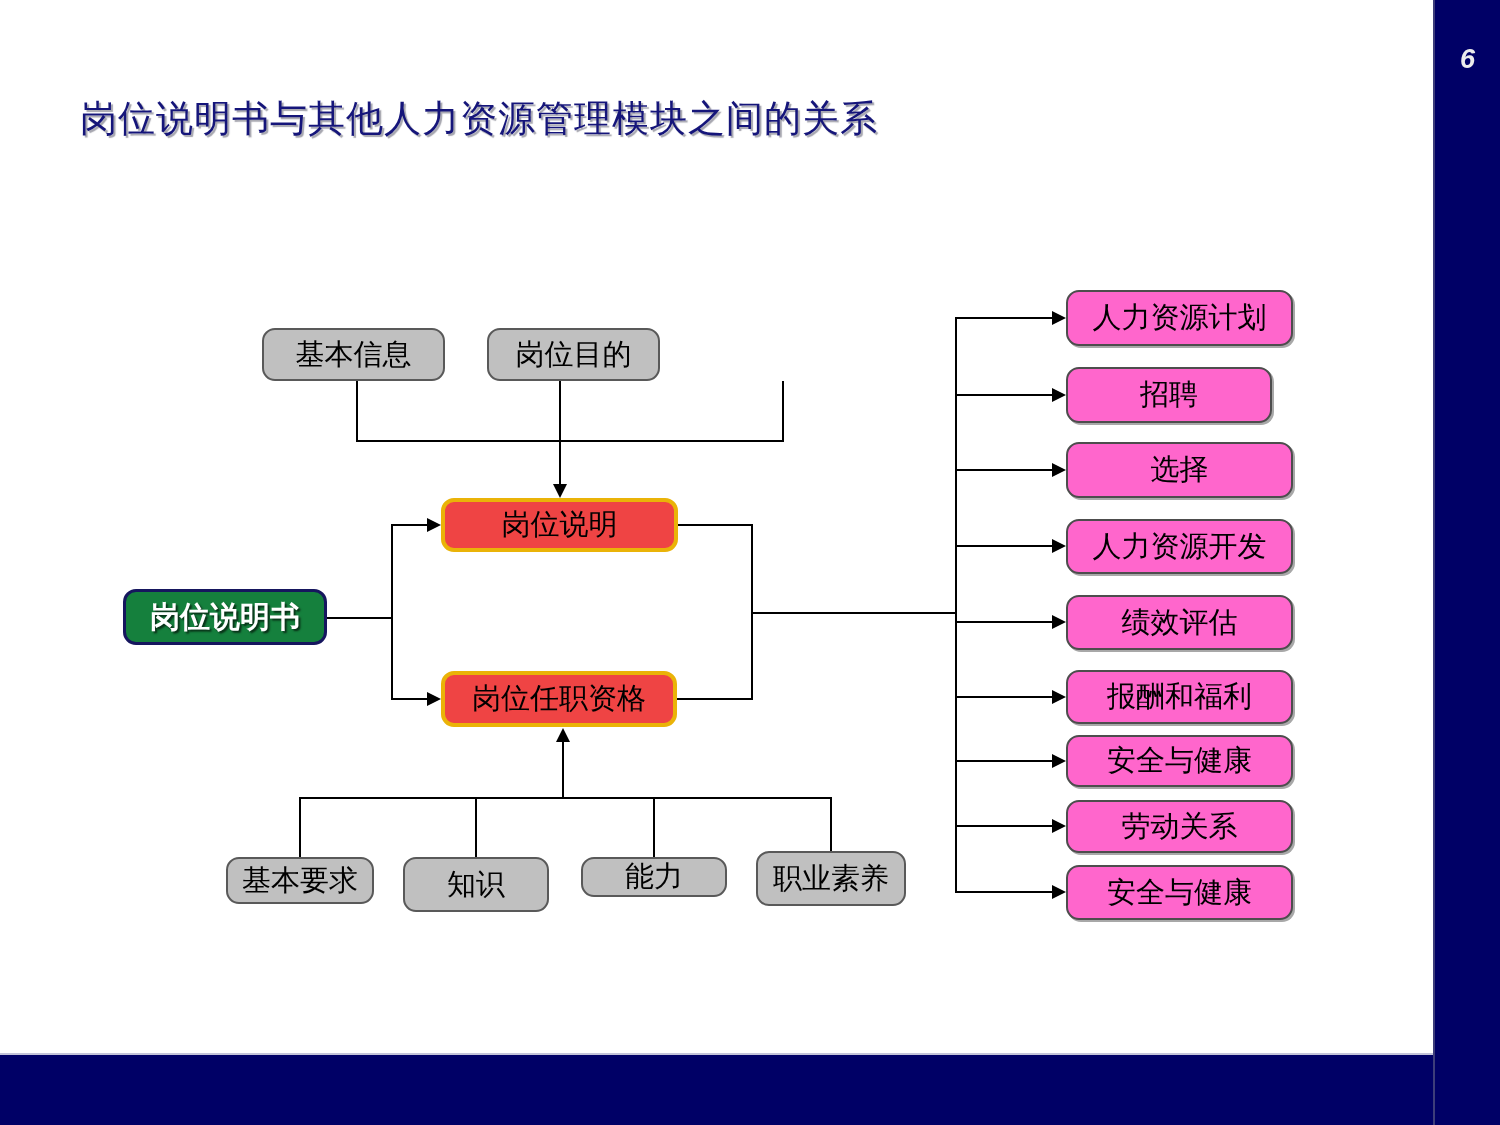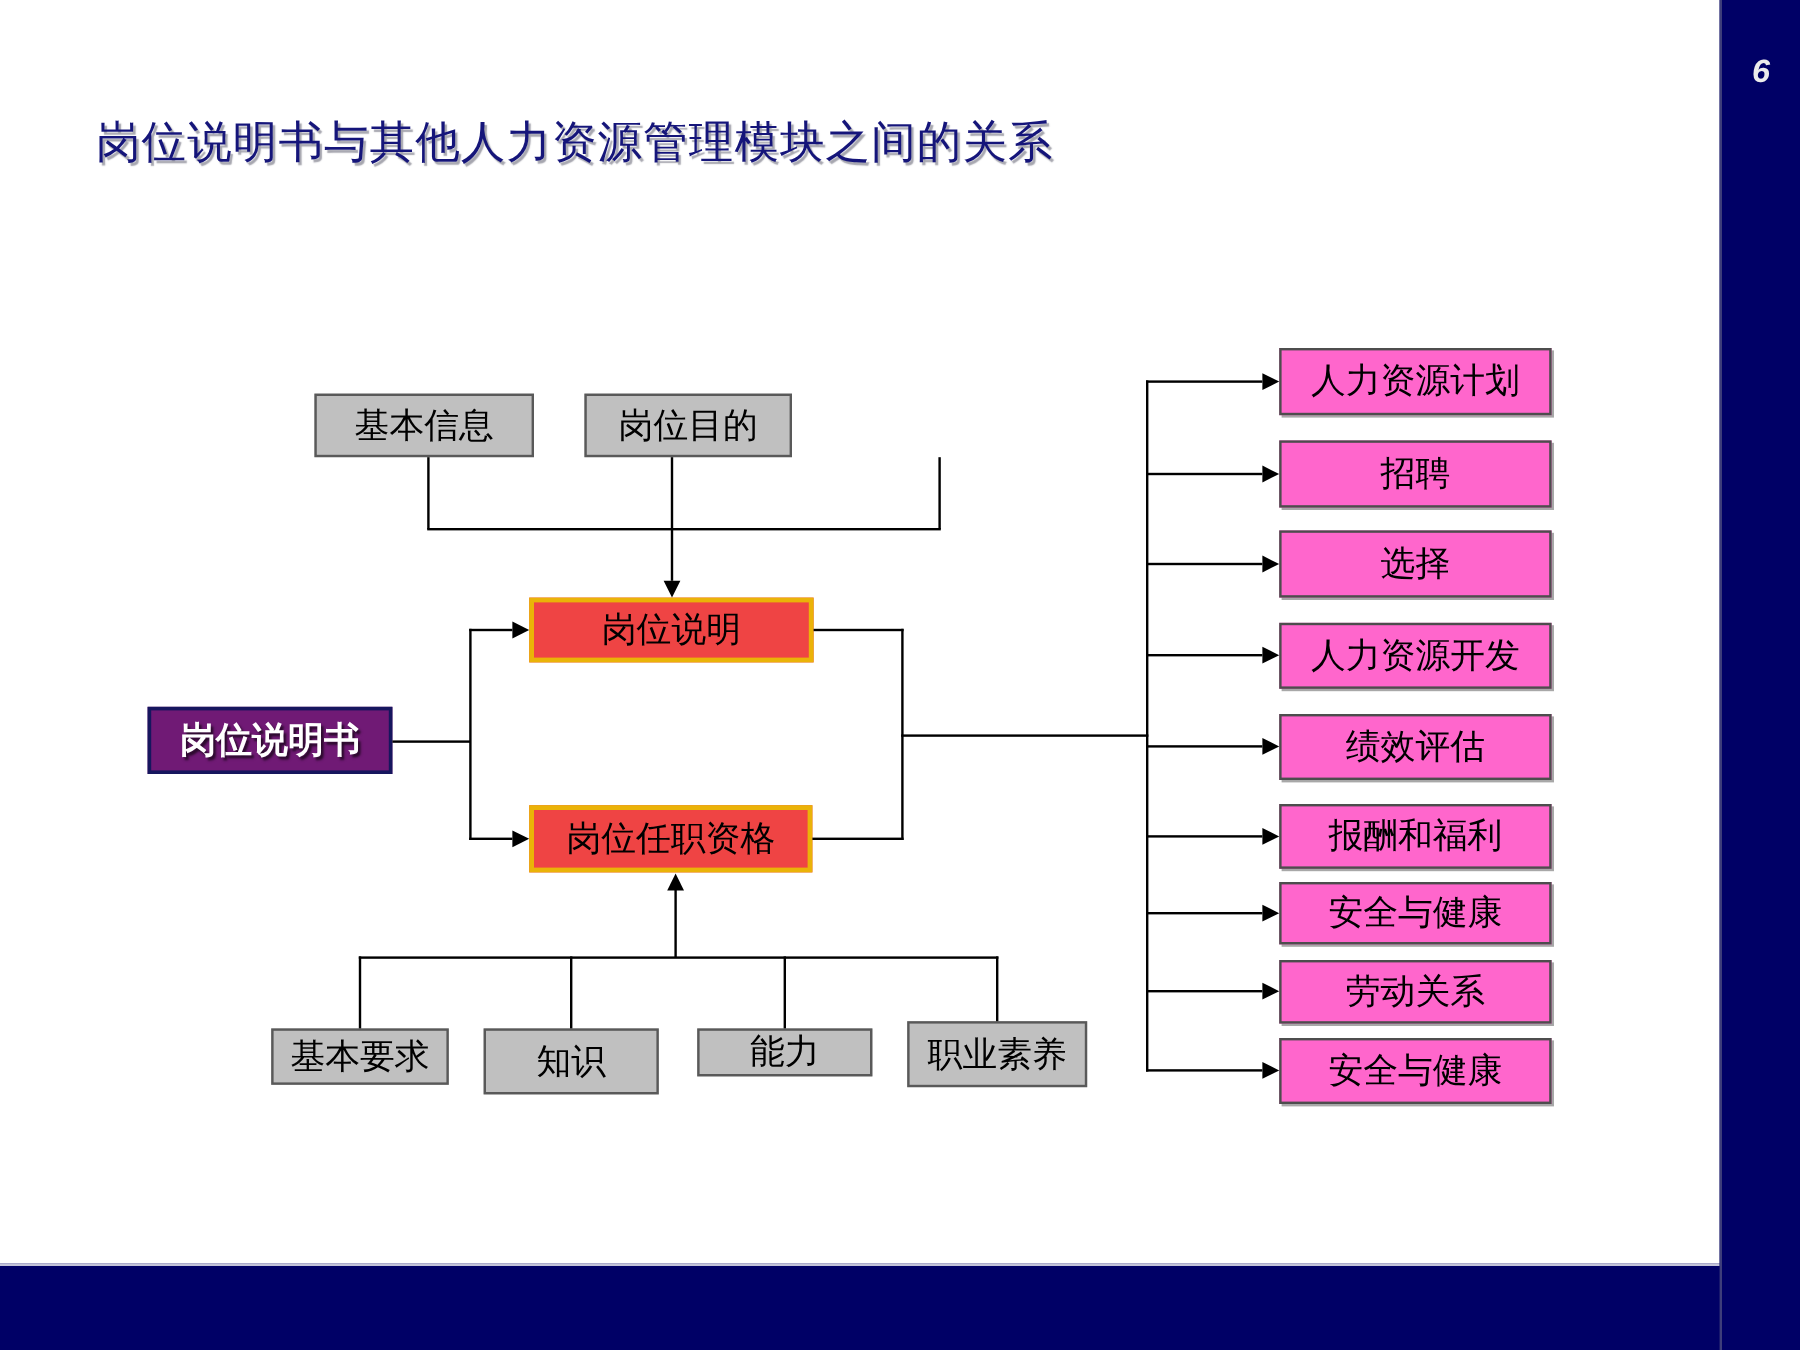--- a/index.html
+++ b/index.html
@@ -13,25 +13,25 @@
   .bottom-bar{position:absolute;left:0;top:1053px;width:1500px;height:72px;
     background:#000066;border-top:2px solid #c3c3d9;box-sizing:border-box;}
   .page-num{position:absolute;top:44px;left:0;width:100%;text-align:center;
     color:#ececec;font-size:27px;font-weight:bold;font-style:italic;}
   
   .title{position:absolute;left:80px;top:94px;margin:0;
     font-size:37px;font-weight:normal;letter-spacing:1px;color:#15157a;
     text-shadow:2px 2px 1px rgba(55,55,75,0.45);}
   
   .box{position:absolute;display:flex;align-items:center;justify-content:center;
-    box-sizing:border-box;font-size:29px;color:#000;white-space:nowrap;}
+    box-sizing:border-box;font-size:29px;color:#000;white-space:nowrap;border-radius:13px;}
   .gray{background:#c0c0c0;border:2px solid #595959;}
   .red{background:#ef4444;border:4px solid #eab308;}
   .pink{background:#ff66cc;border:2px solid #4d4d4d;box-shadow:2px 2px 0 #a8a8a8;}
-  .blue{background:#701a75;border:3px solid #16165e;color:#ffffff;font-weight:bold;
+  .blue{background:#15803d;border:3px solid #16165e;color:#ffffff;font-weight:bold;
     font-size:30px;text-shadow:2px 2px 2px rgba(0,0,0,0.65);}
   
   .l{position:absolute;background:#000;}
   .ar{position:absolute;width:0;height:0;border-top:7px solid transparent;
     border-bottom:7px solid transparent;border-left:14px solid #000;}
   .ad{position:absolute;width:0;height:0;border-left:7px solid transparent;
     border-right:7px solid transparent;border-top:14px solid #000;}
   .au{position:absolute;width:0;height:0;border-left:7px solid transparent;
     border-right:7px solid transparent;border-bottom:14px solid #000;}
 </style>
@@ -54,21 +54,21 @@
 
   <div class="box red" style="left:441px;top:498px;width:237px;height:54px">岗位说明</div>
   <div class="box red" style="left:441px;top:671px;width:236px;height:56px">岗位任职资格</div>
 
   <div class="box gray" style="left:226px;top:857px;width:148px;height:47px">基本要求</div>
   <div class="box gray" style="left:403px;top:857px;width:146px;height:55px">知识</div>
   <div class="box gray" style="left:581px;top:857px;width:146px;height:40px">能力</div>
   <div class="box gray" style="left:756px;top:851px;width:150px;height:55px">职业素养</div>
 
   <div class="box pink" style="left:1066px;top:290px;width:227px;height:56px">人力资源计划</div>
-  <div class="box pink" style="left:1066px;top:367px;width:227px;height:56px">招聘</div>
+  <div class="box pink" style="left:1066px;top:367px;width:206px;height:56px">招聘</div>
   <div class="box pink" style="left:1066px;top:442px;width:227px;height:56px">选择</div>
   <div class="box pink" style="left:1066px;top:519px;width:227px;height:55px">人力资源开发</div>
   <div class="box pink" style="left:1066px;top:595px;width:227px;height:55px">绩效评估</div>
   <div class="box pink" style="left:1066px;top:670px;width:227px;height:54px">报酬和福利</div>
   <div class="box pink" style="left:1066px;top:735px;width:227px;height:52px">安全与健康</div>
   <div class="box pink" style="left:1066px;top:800px;width:227px;height:53px">劳动关系</div>
   <div class="box pink" style="left:1066px;top:865px;width:227px;height:55px">安全与健康</div>
 
   <div class="l" style="left:356px;top:381px;width:2px;height:60px"></div>
   <div class="l" style="left:782px;top:381px;width:2px;height:60px"></div>

